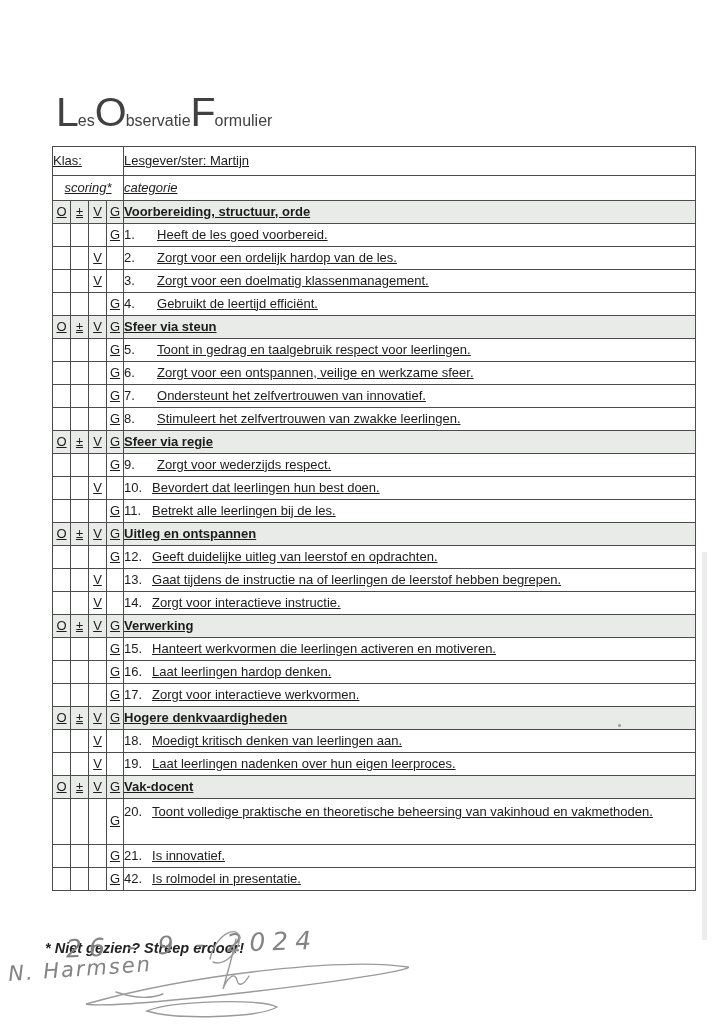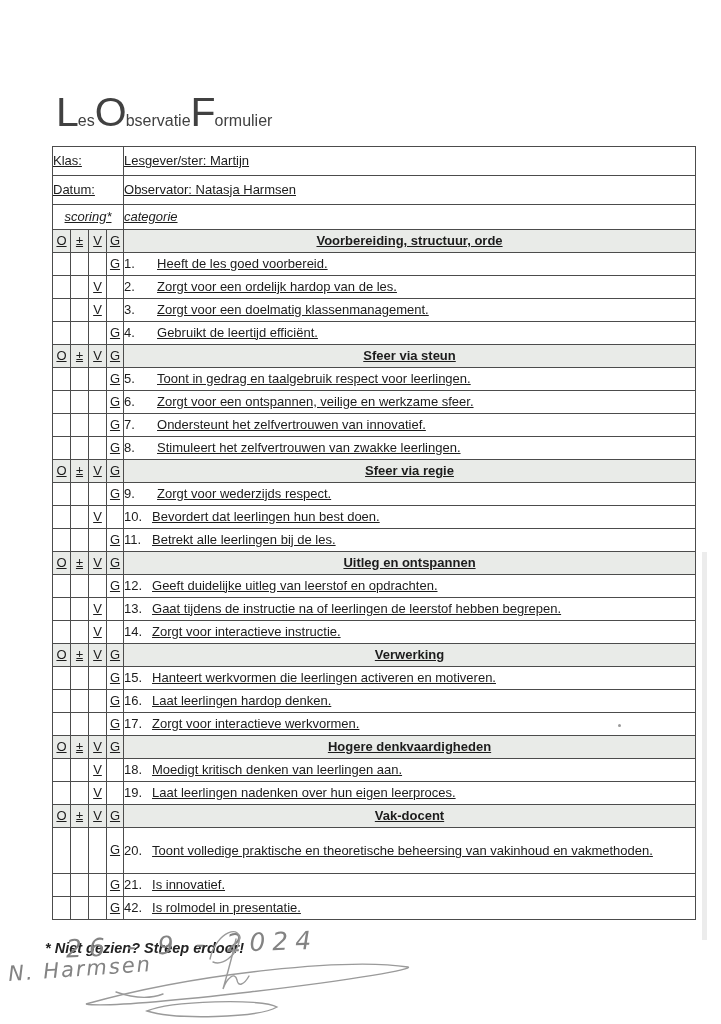--- a/index.html
+++ b/index.html
@@ -28,22 +28,22 @@
   tr.row-hdr{height:29px;}
   tr.row-scoring{height:25px;}
   tr.row-tall{height:46px;}
   td.score-cell{text-align:center;}
   td.cat-cell{padding-left:9px;margin-top:31px;}
   td.hdr-label{padding-left:9px;font-size:13.5px;}
   td.hdr-value{padding-left:9px;font-size:13.5px;}
   td.scoring-cell{text-align:center;font-style:italic;font-size:13.5px;}
   td.categorie-cell{font-style:italic;font-size:13.5px;padding-left:58px;}
   tr.section-row td{background:#e9ebe8;}
-  td.section-name{font-weight:bold;padding-left:9px;text-align:center;}
-  tr.row-tall td.cat-cell{vertical-align:top;padding-top:16px;}
+  td.section-name{font-weight:bold;padding-left:9px;}
+  tr.row-tall td.cat-cell{vertical-align:top;padding-top:6px;}
   .num{display:inline-block;}
   .num-1{width:33px;}
   .num-2{width:28px;}
 
   
   .footnote{
     position:absolute;left:45px;top:911px;
     font-size:14.5px;font-style:italic;font-weight:bold;color:#222;margin-top:29px;
   }
 
@@ -77,24 +77,20 @@
         <col style="width:18px">
         <col style="width:18px">
         <col style="width:17px">
         <col>
     </colgroup>
     <tbody id="form-body">
       <tr class="row-hdr">
         <td colspan="4" class="hdr-label">Klas:</td>
         <td class="hdr-value">Lesgever/ster: Martijn</td>
       </tr>
-      <tr class="row-hdr">
-        <td colspan="4" class="hdr-label">Datum:</td>
-        <td class="hdr-value">Observator: Natasja Harmsen</td>
-      </tr>
       <tr class="row-scoring">
         <td colspan="4" class="scoring-cell">scoring*</td>
         <td class="categorie-cell">categorie</td>
       </tr>
     <tr class="row section-row">
           <td class="score-cell">O</td>
           <td class="score-cell">±</td>
           <td class="score-cell">V</td>
           <td class="score-cell">G</td>
           <td class="section-name">Voorbereiding, structuur, orde</td>

